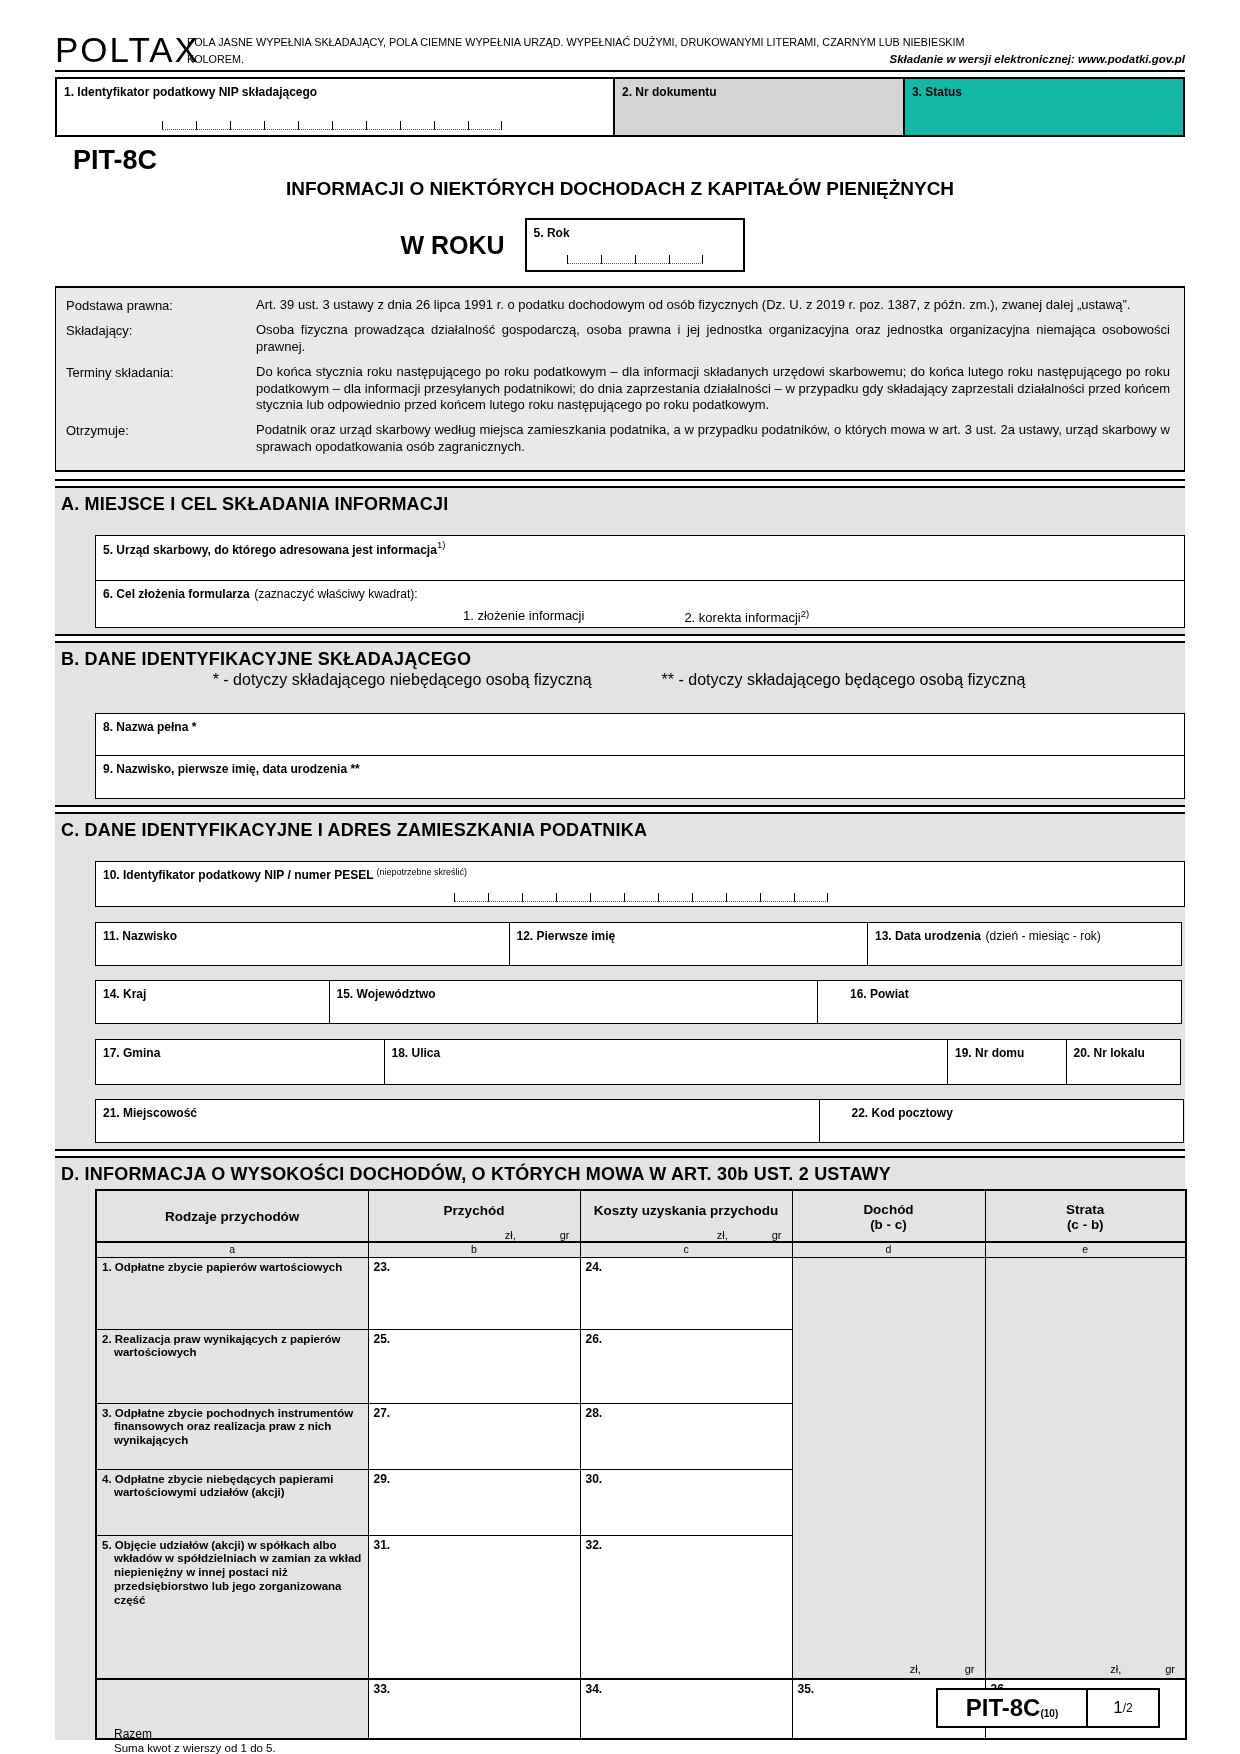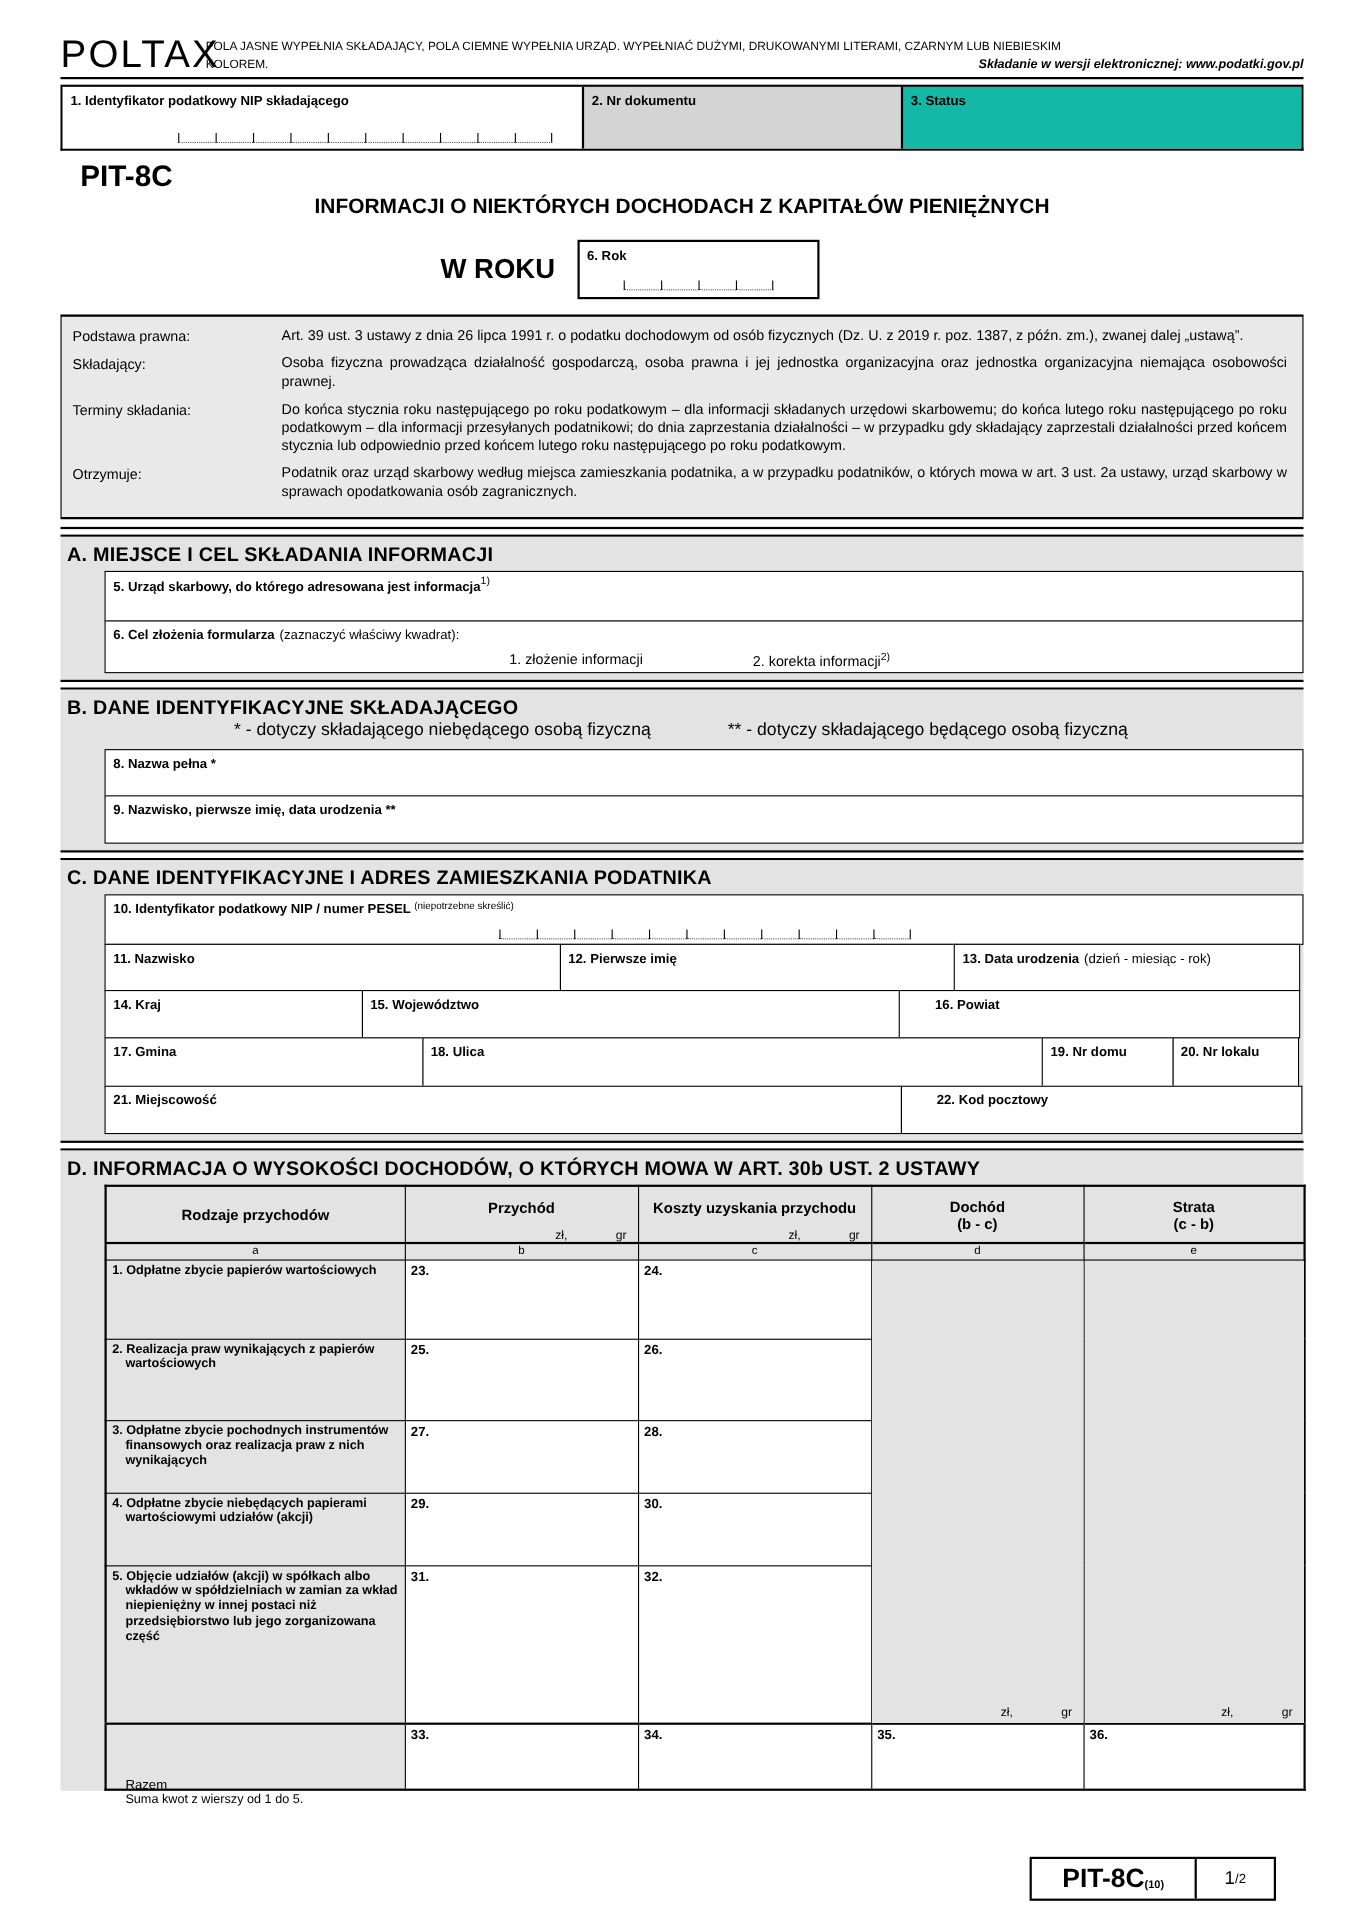--- a/index.html
+++ b/index.html
@@ -17,21 +17,21 @@
   .hdr-text { flex:1; font-size:10.8px; line-height:1.45; padding-top:5px; }
   .hdr-line2 { display:flex; justify-content:space-between; align-items:flex-end; }
   .enote { font-weight:bold; font-style:italic; font-size:11.5px; }
 
   .dblrule { height:9px; border-top:2.5px solid #000; border-bottom:2.5px solid #000; }
 
   
   .toprow { display:flex; border:2px solid #000; border-top:none; height:58px; }
   .tf { position:relative; padding:3px 7px; }
   .tf + .tf { border-left:2px solid #000; }
-  .tf1 { width:472px; background:#fff; }
+  .tf1 { width:556px; background:#fff; }
   .tf2 { width:290px; background:#d4d4d4; }
   .tf3 { flex:1; background:#14b8a6; }
   .flabel { font-weight:bold; font-size:12px; }
   .fhint  { font-weight:normal; font-size:12px; }
 
   .comb { display:flex; position:absolute; bottom:5px; }
   .comb span { width:34px; height:9px; border-left:1.5px solid #000; border-bottom:1.5px dotted #555; }
   .comb span:last-child { border-right:1.5px solid #000; }
   .comb-nip { left:105px; }
   .comb-year { left:40px; bottom:6px; }
@@ -52,21 +52,21 @@
   .legallabel { width:190px; flex-shrink:0; font-size:13px; padding-top:1px; }
   .legaltext { flex:1; font-size:13px; line-height:1.3; text-align:justify; }
   .legal-gap { height:7px; }
 
   
   .sec { background:#e3e3e3; }
   .sec-head { padding:6px 8px 4px 6px; }
   .sec-title { font-size:18px; font-weight:bold; letter-spacing:0.2px; }
   .sec-notes { display:flex; justify-content:center; gap:70px; font-size:16px; padding:1px 0 4px 0; }
   .sec-body { padding-left:40px; }
-  .fbox { background:#fff; border:1.5px solid #000; padding:3px 7px; position:relative; }
+  .fbox { background:#fff; border:1.5px solid #000; padding:3px 7px; position:relative;margin-top:16px; }
   .sec-body > .fbox + .fbox, .sec-body > .crow { margin-top:-1.5px; }
   .crow { display:flex; }
   .crow > .fbox:not(:first-child) { margin-left:-1.5px; }
   .h46 { height:46px; } .h48 { height:48px; } .h44 { height:44px; }
   .opts { display:flex; font-size:13px; margin-top:6px; }
   .opt-a6 { margin-left:360px; } .opt-b6 { margin-left:100px; }
   .opt-a7 { margin-left:320px; } .opt-b7 { margin-left:160px; }
   .padbot { height:6px; }
   sup { font-size:9.5px; }
   .hint10 { font-size:9px; font-weight:normal; position:relative; top:-4px; margin-left:3px; }
@@ -144,21 +144,21 @@
       <span class="flabel">3. Status</span>
     </div>
   </div>
 
   <div class="formcode">PIT-8C</div>
   <div class="formtitle">INFORMACJI O NIEKTÓRYCH DOCHODACH Z KAPITAŁÓW PIENIĘŻNYCH</div>
 
   <div class="yearrow">
     <span class="wroku">W ROKU</span>
     <div class="yearbox">
-      <span class="flabel">6. Rok</span>
+      <span class="flabel">5. Rok</span>
       <div class="comb comb-year">
           <span></span>
           <span></span>
           <span></span>
           <span></span>
         </div>
     </div>
   </div>
 
   <div class="legal">

